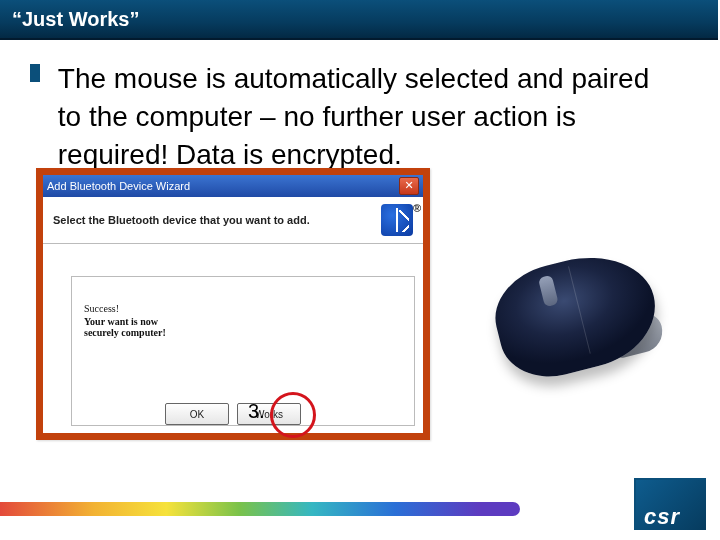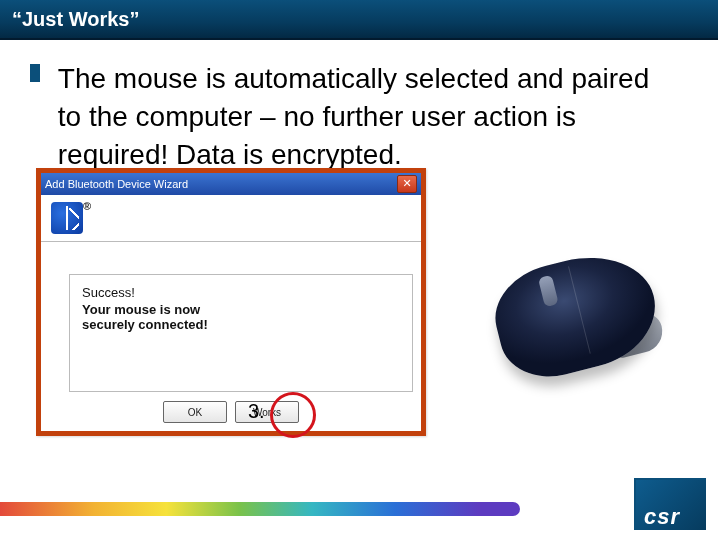--- a/index.html
+++ b/index.html
@@ -2,34 +2,34 @@
 <html><head>
 <meta charset="utf-8">
 <style>
   html,body{margin:0;padding:0;width:720px;height:540px;font-family:Arial,Helvetica,sans-serif;background:#fff;overflow:hidden}
   .slide{position:relative;width:720px;height:540px}
   .title-bar{position:absolute;top:0;left:0;right:2px;height:38px;background:linear-gradient(to bottom,#0b4f7a 0%,#063b5e 60%,#032944 100%);border-bottom:2px solid #021a2e}
   .title-bar span{color:#fff;font-weight:bold;font-size:20px;line-height:38px;padding-left:12px;display:inline-block}
   .bullet{position:absolute;top:60px;left:30px;right:30px;font-size:28px;line-height:1.35;color:#000}
   .bullet-marker{display:inline-block;width:10px;height:18px;background:#0b4f7a;vertical-align:top;margin-top:4px;margin-right:10px}
   .bullet-text{display:inline-block;width:620px;vertical-align:top}
-  .wizard{position:absolute;top:168px;left:36px;width:380px;height:258px;border:5px solid #c2410c;background:#fff;box-shadow:1px 1px 2px rgba(0,0,0,.15)}
+  .wizard{position:absolute;top:168px;left:36px;width:380px;height:258px;border:7px solid #c2410c;background:#fff;box-shadow:1px 1px 2px rgba(0,0,0,.15)}
   .wiz-titlebar{height:22px;background:linear-gradient(to bottom,#3b74d1,#1f4aa6);display:flex;align-items:center;padding:0 4px}
   .wiz-titlebar span{color:#fff;font-size:11px;font-family:Tahoma,Arial,sans-serif;flex:1}
   .wiz-close{width:18px;height:16px;background:linear-gradient(#e96a4b,#c7381a);border:1px solid #8a2a14;border-radius:2px;color:#fff;font-size:11px;line-height:15px;text-align:center;font-family:Arial}
   .wiz-header{height:46px;border-bottom:1px solid #bbb;background:#fff;display:flex;align-items:center;padding:0 10px;justify-content:space-between}
   .wiz-header span{font-size:11px;font-family:Tahoma,Arial,sans-serif;font-weight:bold;color:#222}
   .bt-logo{width:32px;height:32px;border-radius:4px;background:radial-gradient(circle at 35% 35%,#2a6fe0,#0b3aa0);position:relative}
   .bt-logo::after{content:"";position:absolute;inset:4px;background:
     linear-gradient(#fff,#fff) center/2px 24px no-repeat,
     linear-gradient(45deg,transparent 45%,#fff 45%,#fff 55%,transparent 55%) 14px 2px/14px 14px no-repeat,
     linear-gradient(-45deg,transparent 45%,#fff 45%,#fff 55%,transparent 55%) 14px 14px/14px 14px no-repeat}
   .bt-r{position:absolute;top:-2px;right:-8px;font-size:8px;color:#222}
   .wiz-body{padding:32px 8px 8px 28px}
-  .wiz-box{border:1px solid #bbb;height:96px;padding:10px 12px;font-family:Liberation Sans, sans-serif;font-size:13px;color:#111}
+  .wiz-box{border:1px solid #bbb;height:96px;padding:26px 12px;font-family:Liberation Serif, serif;font-size:10px;color:#111}
   .wiz-box .l1{font-weight:normal;margin-bottom:2px}
   .wiz-box .l2{font-weight:bold}
   .wiz-box .l3{font-weight:bold}
   .wiz-footer{position:absolute;bottom:8px;left:0;right:0;display:flex;justify-content:center;gap:8px}
   .wiz-btn{width:62px;height:20px;font-size:10px;font-family:Tahoma,Arial,sans-serif;border:1px solid #666;background:linear-gradient(#fefefe,#e6e6e6);border-radius:2px;display:flex;align-items:center;justify-content:center;color:#222}
   .step-label{position:absolute;left:248px;top:400px;font-size:20px;color:#000}
   .red-circle{position:absolute;left:270px;top:392px;width:40px;height:40px;border:3px solid #d4141c;border-radius:50%;pointer-events:none}
   .mouse-img{position:absolute;right:56px;top:240px;width:178px;height:140px}
   .mouse-body{position:absolute;left:10px;top:20px;width:160px;height:110px;background:radial-gradient(ellipse 90px 60px at 45% 35%,#3a4a72 0%,#1a2442 55%,#0b1228 100%);border-radius:80px 100px 90px 70px/60px 70px 70px 56px;transform:rotate(-14deg);box-shadow:0 10px 12px rgba(0,0,0,.25)}
   .mouse-body::before{content:"";position:absolute;left:38px;top:6px;width:46px;height:90px;border-right:1px solid rgba(255,255,255,.15)}
@@ -52,29 +52,30 @@
     <span class="bullet-marker"></span>
     <span class="bullet-text">The mouse is automatically selected and paired to the computer – no further user action is required!  Data is encrypted.</span>
   </div>
 
   <div class="wizard">
     <div class="wiz-titlebar">
       <span>Add Bluetooth Device Wizard</span>
       <div class="wiz-close">✕</div>
     </div>
     <div class="wiz-header">
+      <span>Select the Bluetooth device that you want to add.</span>
       <div class="bt-logo">
         <span class="bt-r">®</span>
       </div>
     </div>
     <div class="wiz-body">
       <div class="wiz-box">
         <div class="l1">Success!</div>
-        <div class="l2">Your mouse is now</div>
-        <div class="l3">securely connected!</div>
+        <div class="l2">Your want is now</div>
+        <div class="l3">securely computer!</div>
       </div>
     </div>
     <div class="wiz-footer">
       <div class="wiz-btn">OK</div>
       <div class="wiz-btn">Works</div>
     </div>
   </div>
 
   <div class="step-label">3.</div>
   <div class="red-circle"></div>

